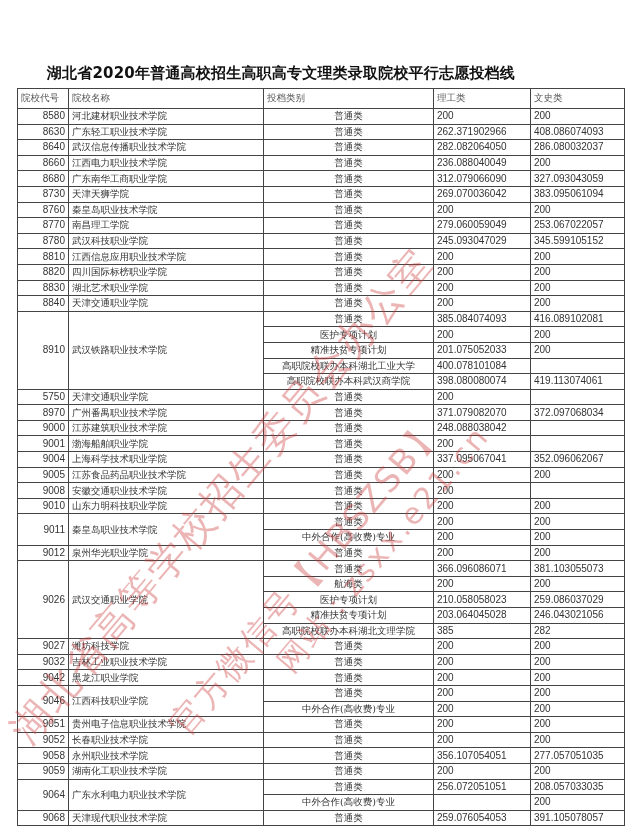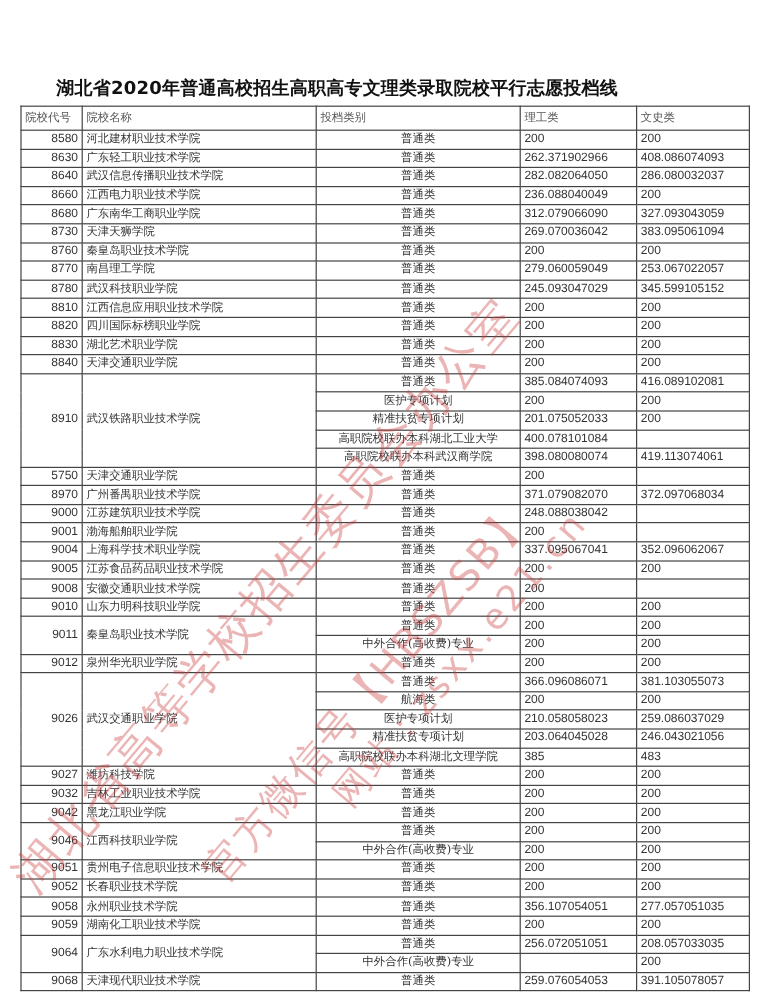--- a/index.html
+++ b/index.html
@@ -257,21 +257,21 @@
         <td class="num">259.086037029</td>
       </tr>
       <tr>
         <td class="cat">精准扶贫专项计划</td>
         <td class="num">203.064045028</td>
         <td class="num">246.043021056</td>
       </tr>
       <tr>
         <td class="cat">高职院校联办本科湖北文理学院</td>
         <td class="num">385</td>
-        <td class="num">483</td>
+        <td class="num">282</td>
       </tr>
       <tr>
         <td class="code" rowspan="1">9027</td>
         <td class="name" rowspan="1">潍坊科技学院</td>
         <td class="cat">普通类</td>
         <td class="num">200</td>
         <td class="num">200</td>
       </tr>
       <tr>
         <td class="code" rowspan="1">9032</td>

